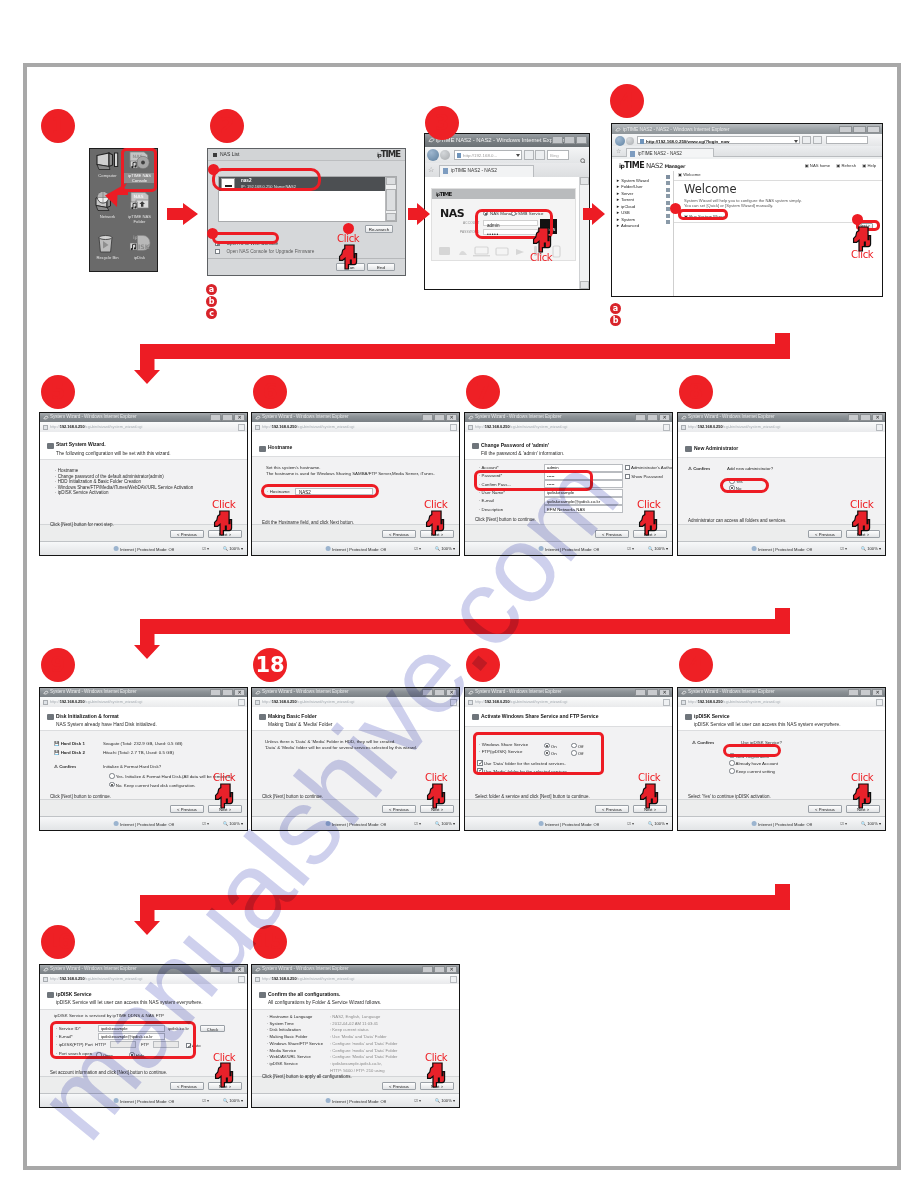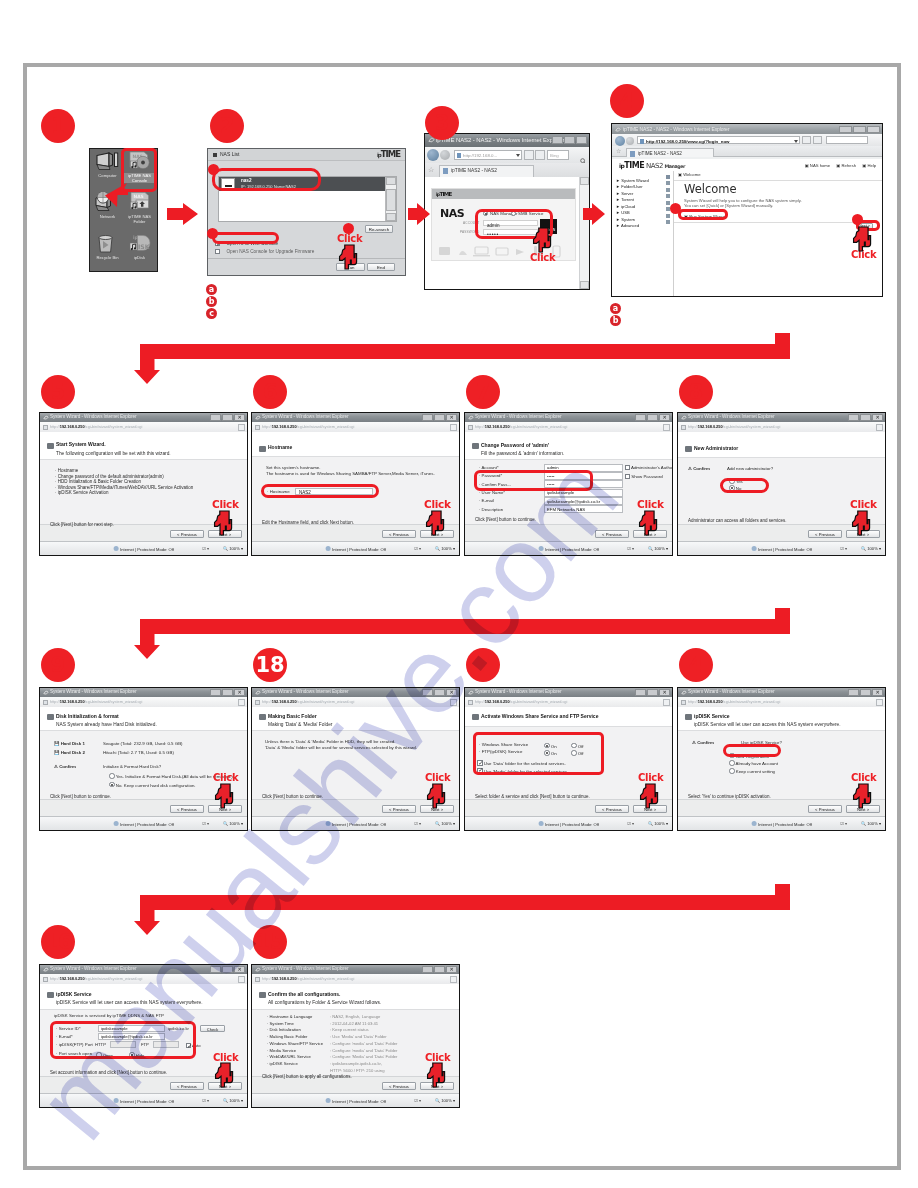--- a/index.html
+++ b/index.html
@@ -15,21 +15,21 @@
   .tbar{position:absolute;left:0;right:0;top:0;height:12px;background:linear-gradient(#9aa0a4,#787e82 55%,#6c7276);}
   .tbar .ico{position:absolute;left:3px;top:3px;}
   .tbar .tt{position:absolute;left:11px;top:2px;font-size:6.2px;color:#f0f0f0;white-space:nowrap;letter-spacing:-0.1px;}
   .btn{position:absolute;height:9px;border:1px solid #9aa0a6;background:linear-gradient(#fefefe,#e2e4e6);
       font-size:5.1px;color:#1a1a1a;text-align:center;line-height:8.5px;border-radius:1px;white-space:nowrap;box-sizing:border-box;}
   .inp{position:absolute;border:1px solid #b9bcc0;background:#fff;box-sizing:border-box;}
   .radio{position:absolute;width:6px;height:6px;border:1px solid #7a7f85;border-radius:50%;background:#fff;box-sizing:border-box;}
   .radio.on:after{content:"";position:absolute;left:1px;top:1px;width:2px;height:2px;border-radius:50%;background:#333;}
   .chk{position:absolute;width:6px;height:6px;border:1px solid #7a7f85;background:#fff;box-sizing:border-box;}
   .chk.on:after{content:"\2713";position:absolute;left:0.3px;top:-2.2px;font-size:6px;color:#222;line-height:8px;}
-  .clicklabel{position:absolute;font-family:"DejaVu Sans",sans-serif;font-weight:bold;color:#ee2025;font-size:13.5px;z-index:7;letter-spacing:-0.3px;}
+  .clicklabel{position:absolute;font-family:"DejaVu Sans",sans-serif;font-weight:normal;color:#ee2025;font-size:13.5px;z-index:7;letter-spacing:-0.3px;}
   .ovalhl{position:absolute;border:3.2px solid #ed1c24;border-radius:999px;box-sizing:border-box;z-index:6;}
   .recthl{position:absolute;border:3.2px solid #ed1c24;box-sizing:border-box;z-index:6;}
   .dot{position:absolute;width:11px;height:11px;border-radius:50%;background:#ed1c24;z-index:6;}
   .wmwrap{position:absolute;left:0;top:0;width:918px;height:1188px;pointer-events:none;overflow:hidden;z-index:2;}
 
 </style>
 </head>
 <body>
 
 <div id="page"></div>

